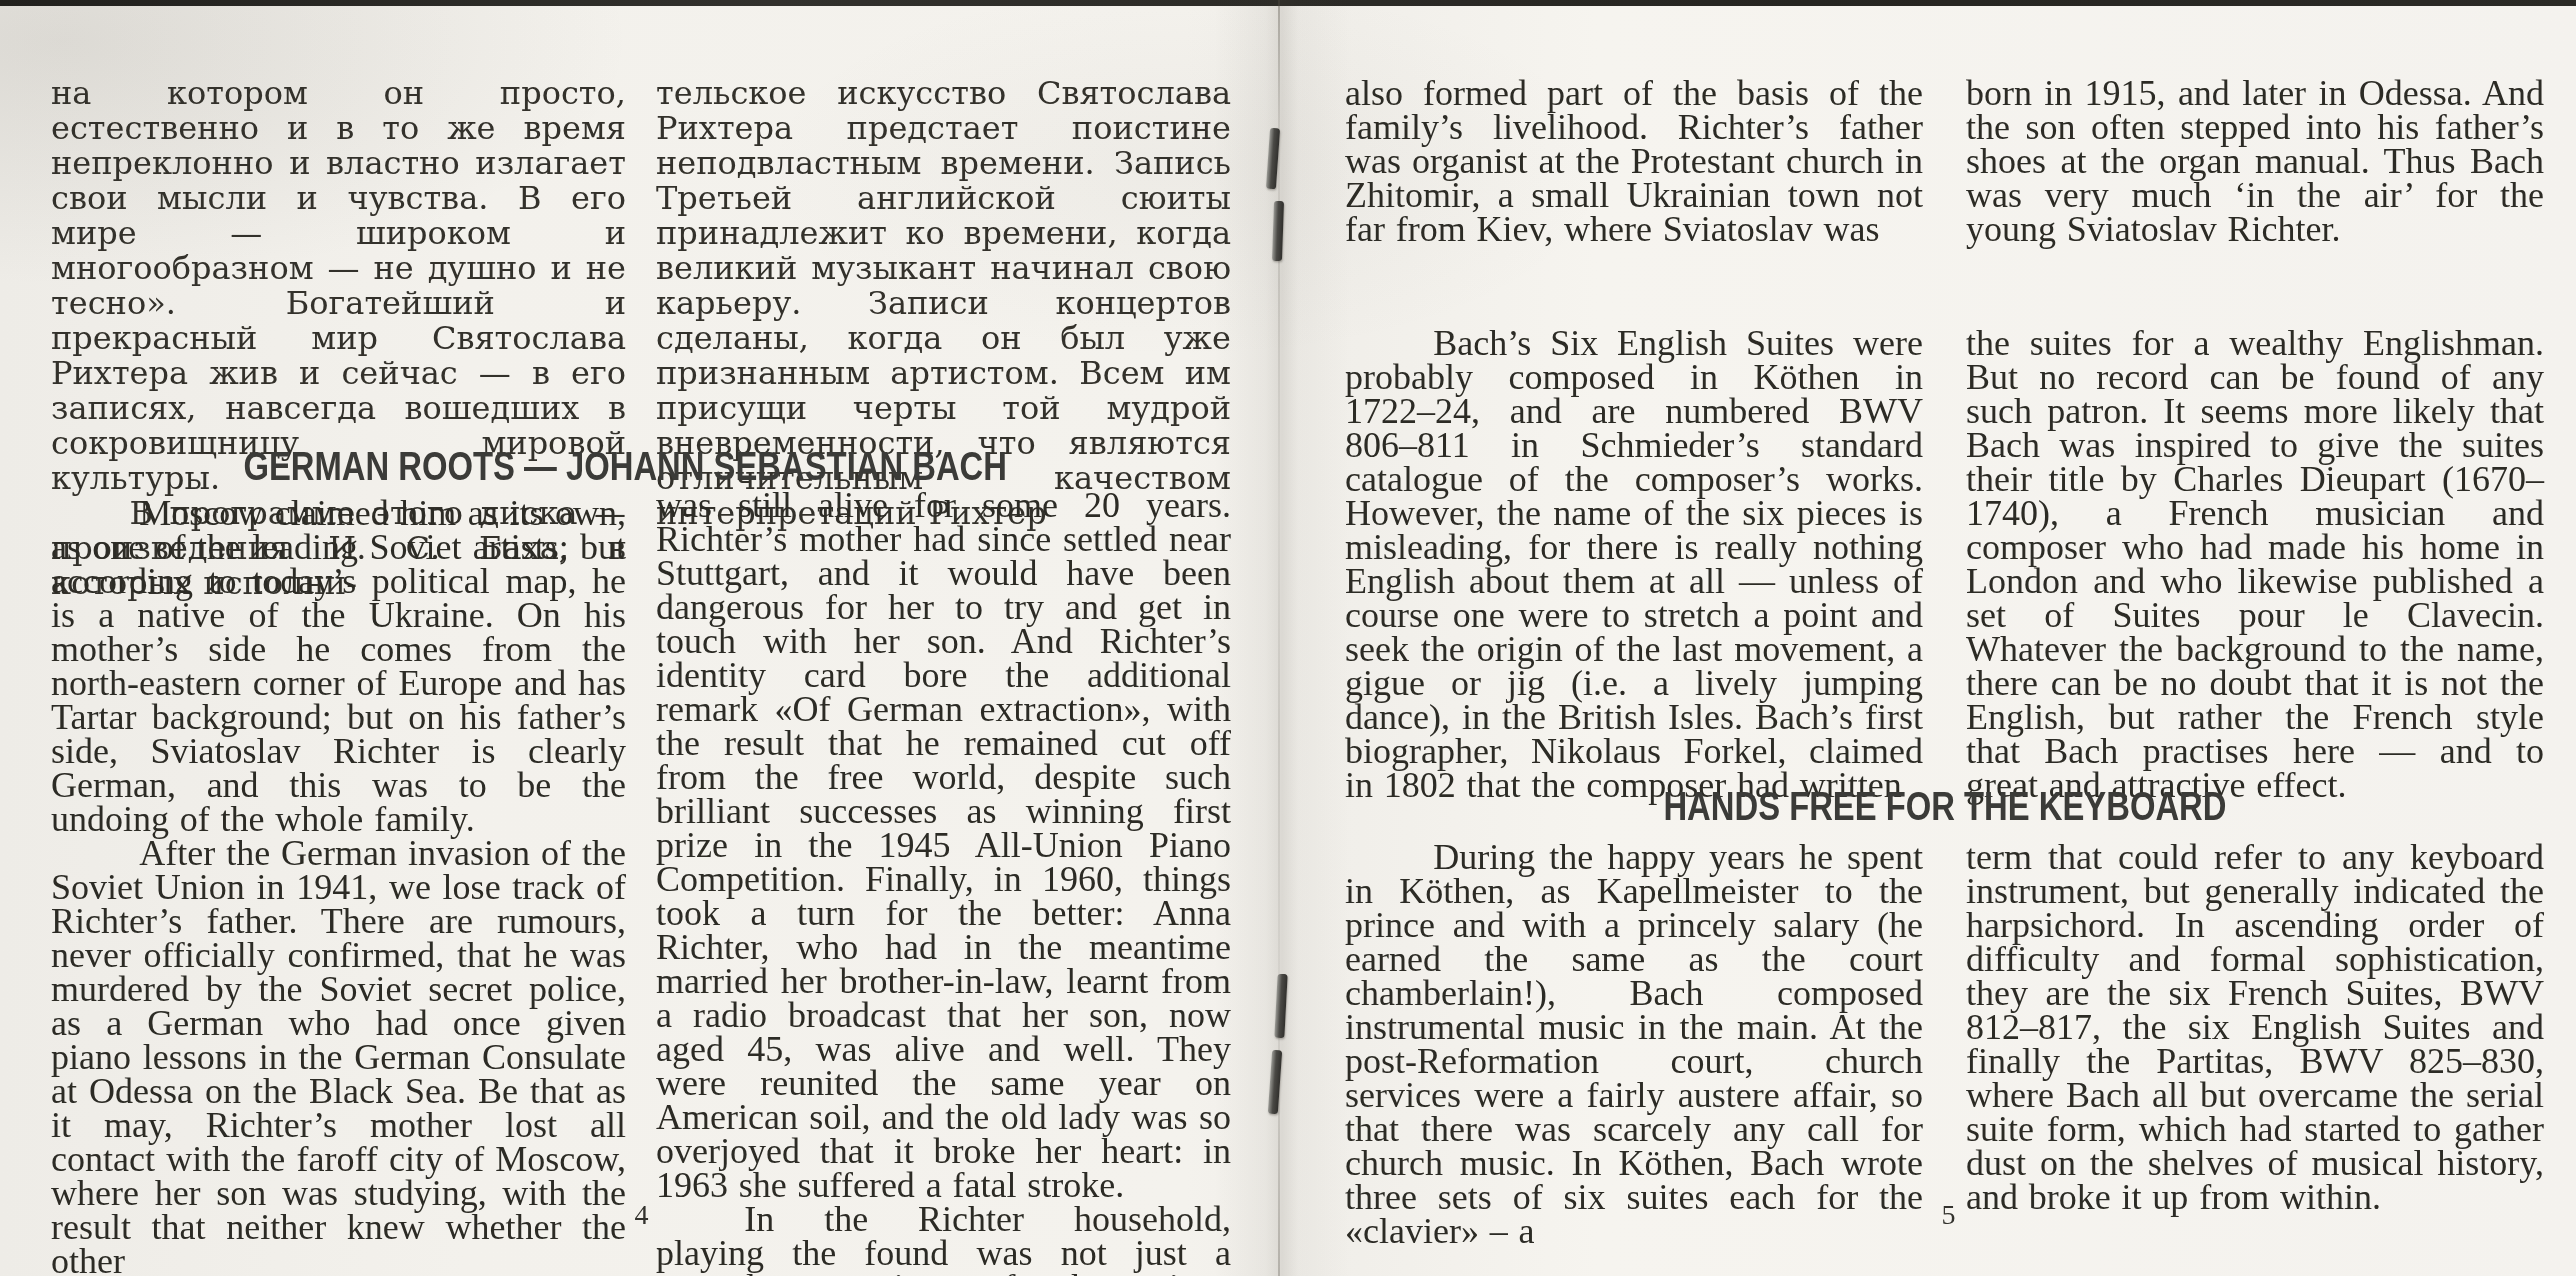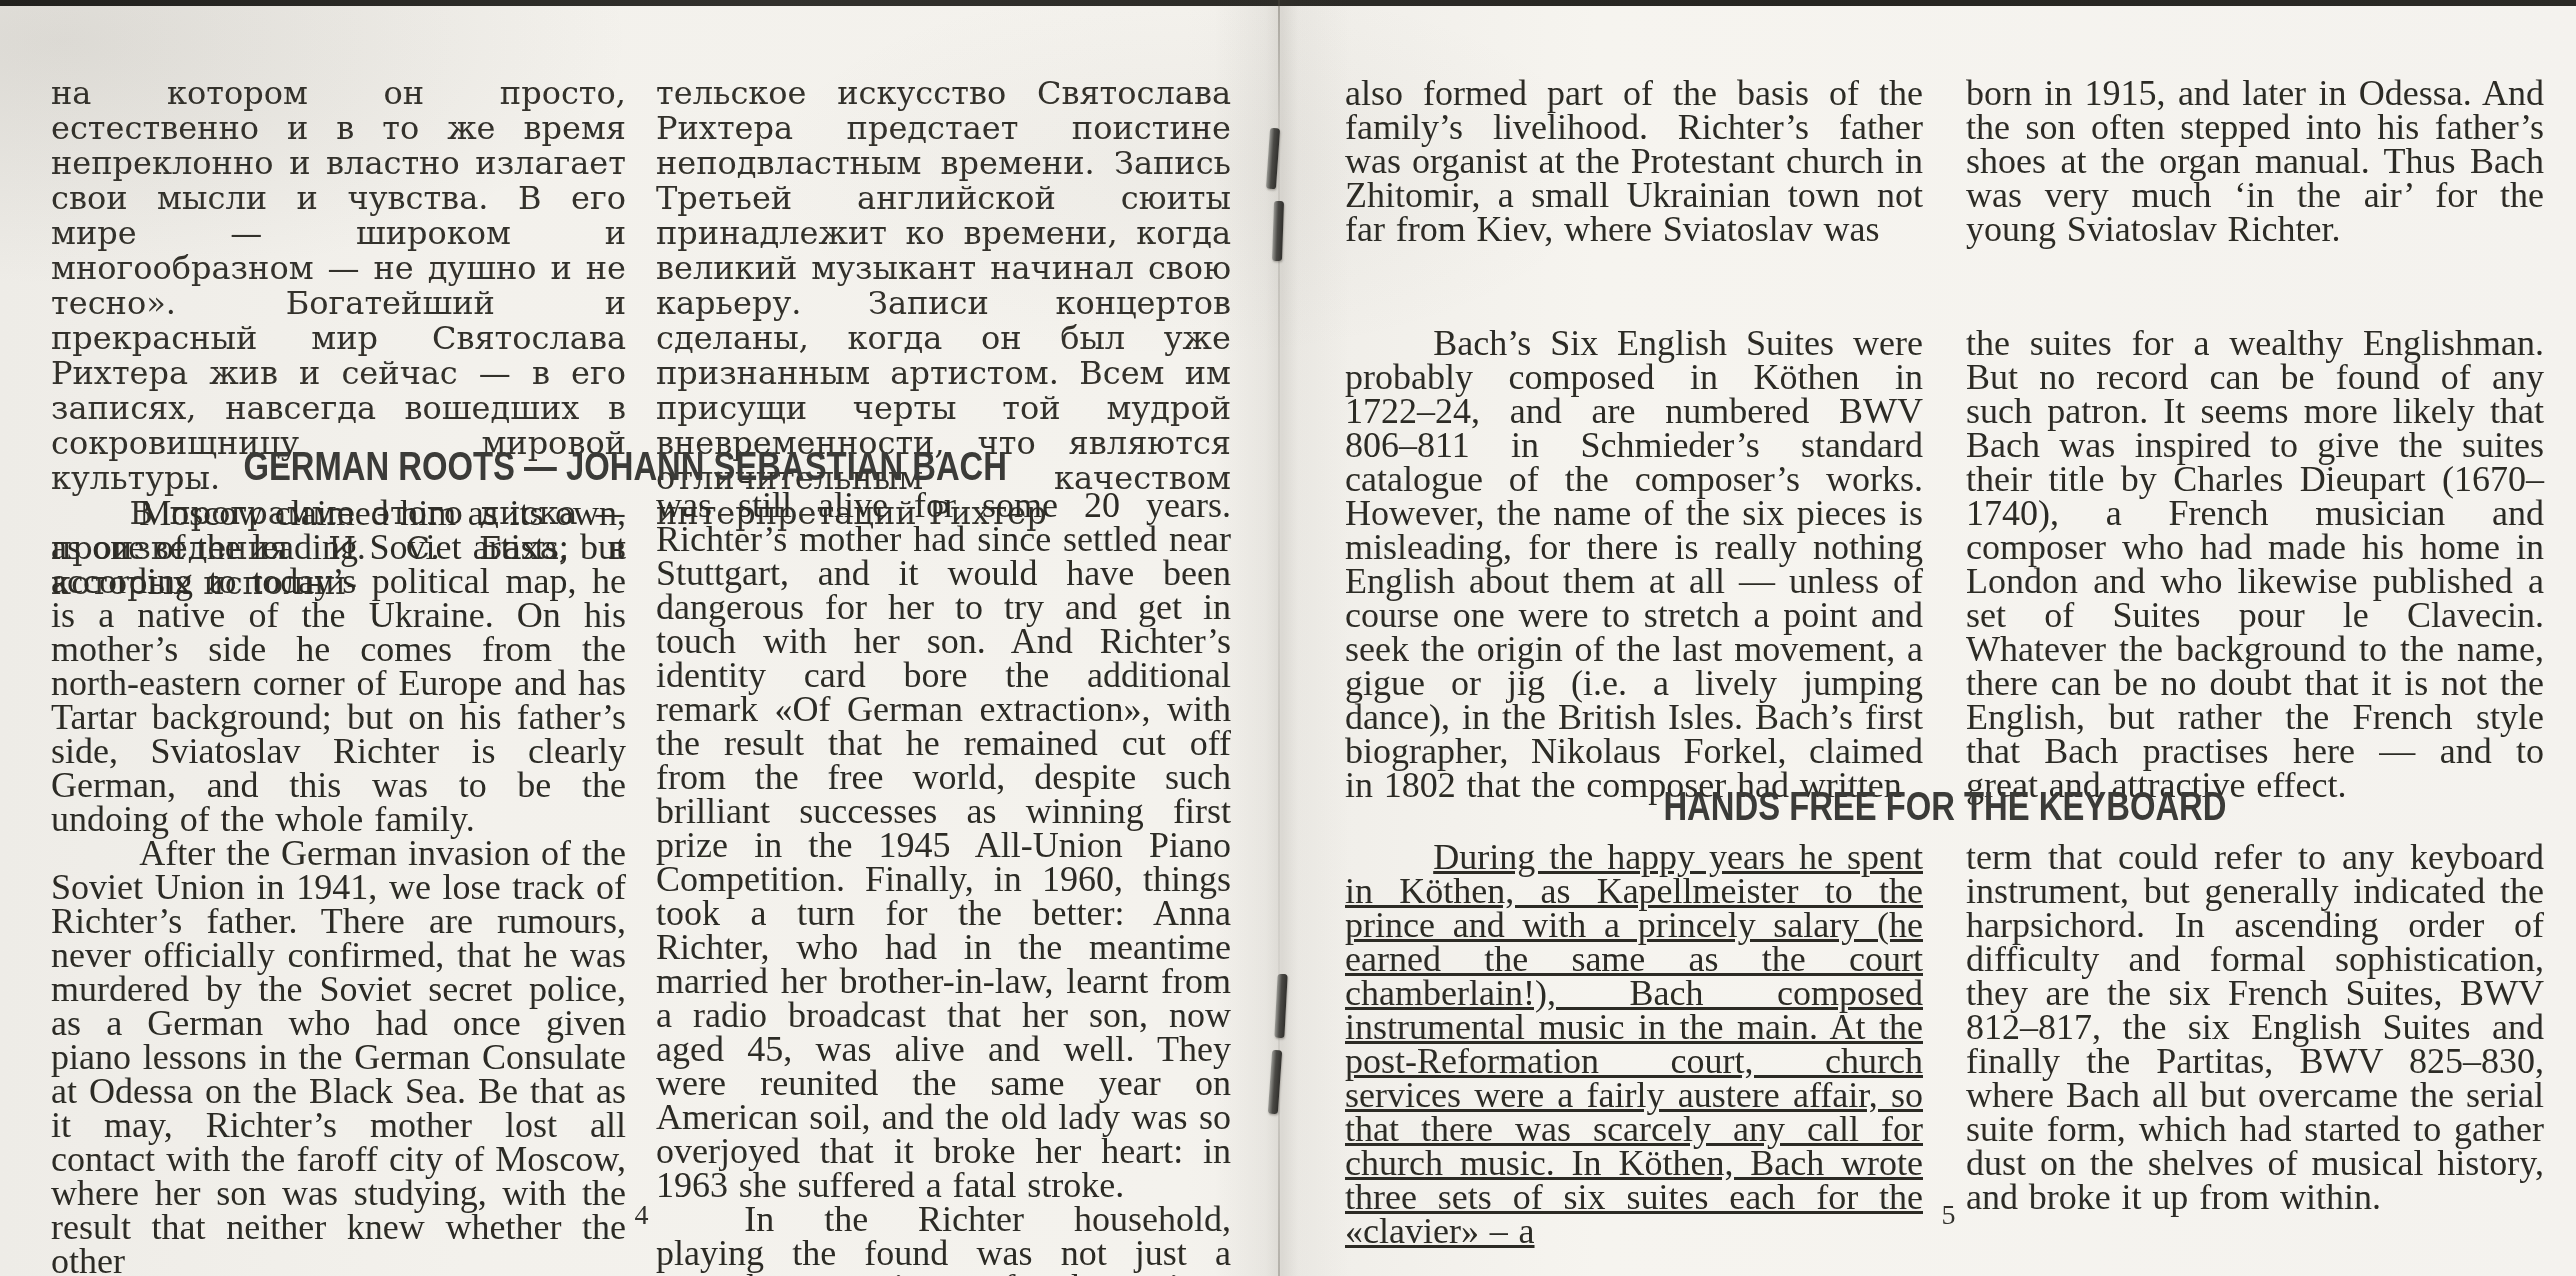--- a/index.html
+++ b/index.html
@@ -149,21 +149,21 @@
   </div>
 
   <div class="col en" style="left:1966px; top:326px; width:578px;">
     <p>the suites for a wealthy Englishman. But no record can be found of any such patron. It seems more likely that Bach was inspired to give the suites their title by Charles Dieupart (1670–1740), a French musician and composer who had made his home in London and who likewise published a set of Suites pour le Clavecin. Whatever the background to the name, there can be no doubt that it is not the English, but rather the French style that Bach practises here — and to great and attractive effect.</p>
   </div>
 
   <div class="head" style="left:1345px; top:786px; width:1199px;">
     <span>HANDS FREE FOR THE KEYBOARD</span>
   </div>
 
-  <div class="col en" style="left:1345px; top:840px; width:578px;text-decoration:underline;">
+  <div class="col en" style="left:1345px; top:840px; width:578px;">
     <p class="ind">During the happy years he spent in Köthen, as Kapellmeister to the prince and with a princely salary (he earned the same as the court chamberlain!), Bach composed instrumental music in the main. At the post-Reformation court, church services were a fairly austere affair, so that there was scarcely any call for church music. In Köthen, Bach wrote three sets of six suites each for the «clavier» – a</p>
   </div>
 
   <div class="col en" style="left:1966px; top:840px; width:578px;">
     <p>term that could refer to any keyboard instrument, but generally indicated the harpsichord. In ascending order of difficulty and formal sophistication, they are the six French Suites, BWV 812–817, the six English Suites and finally the Partitas, BWV 825–830, where Bach all but overcame the serial suite form, which had started to gather dust on the shelves of musical history, and broke it up from within.</p>
   </div>
 
   <div class="pagenum" style="left:1928px; top:1199px;">5</div>
 
   <div class="staple" style="left:1268px; top:128px; height:61px; transform:rotate(4deg);"></div>

